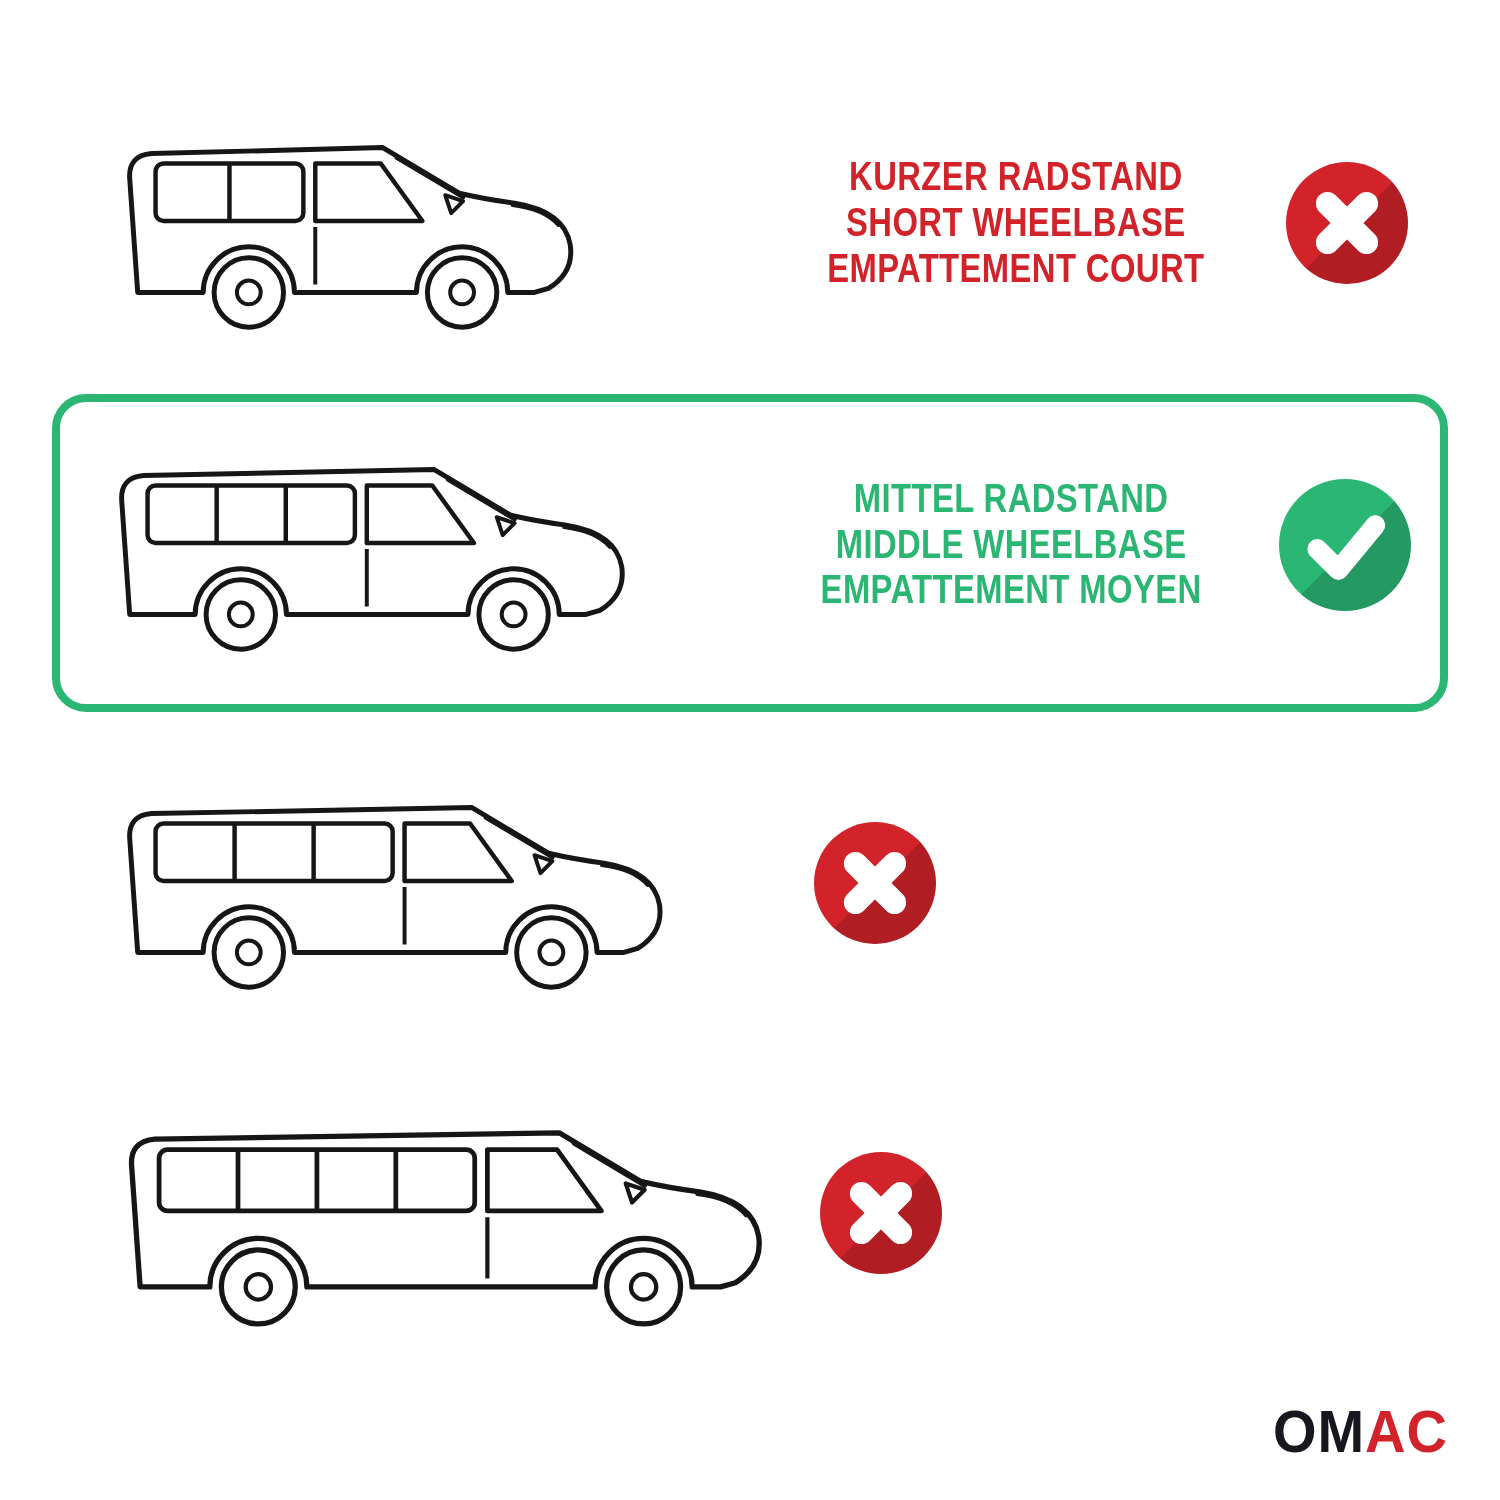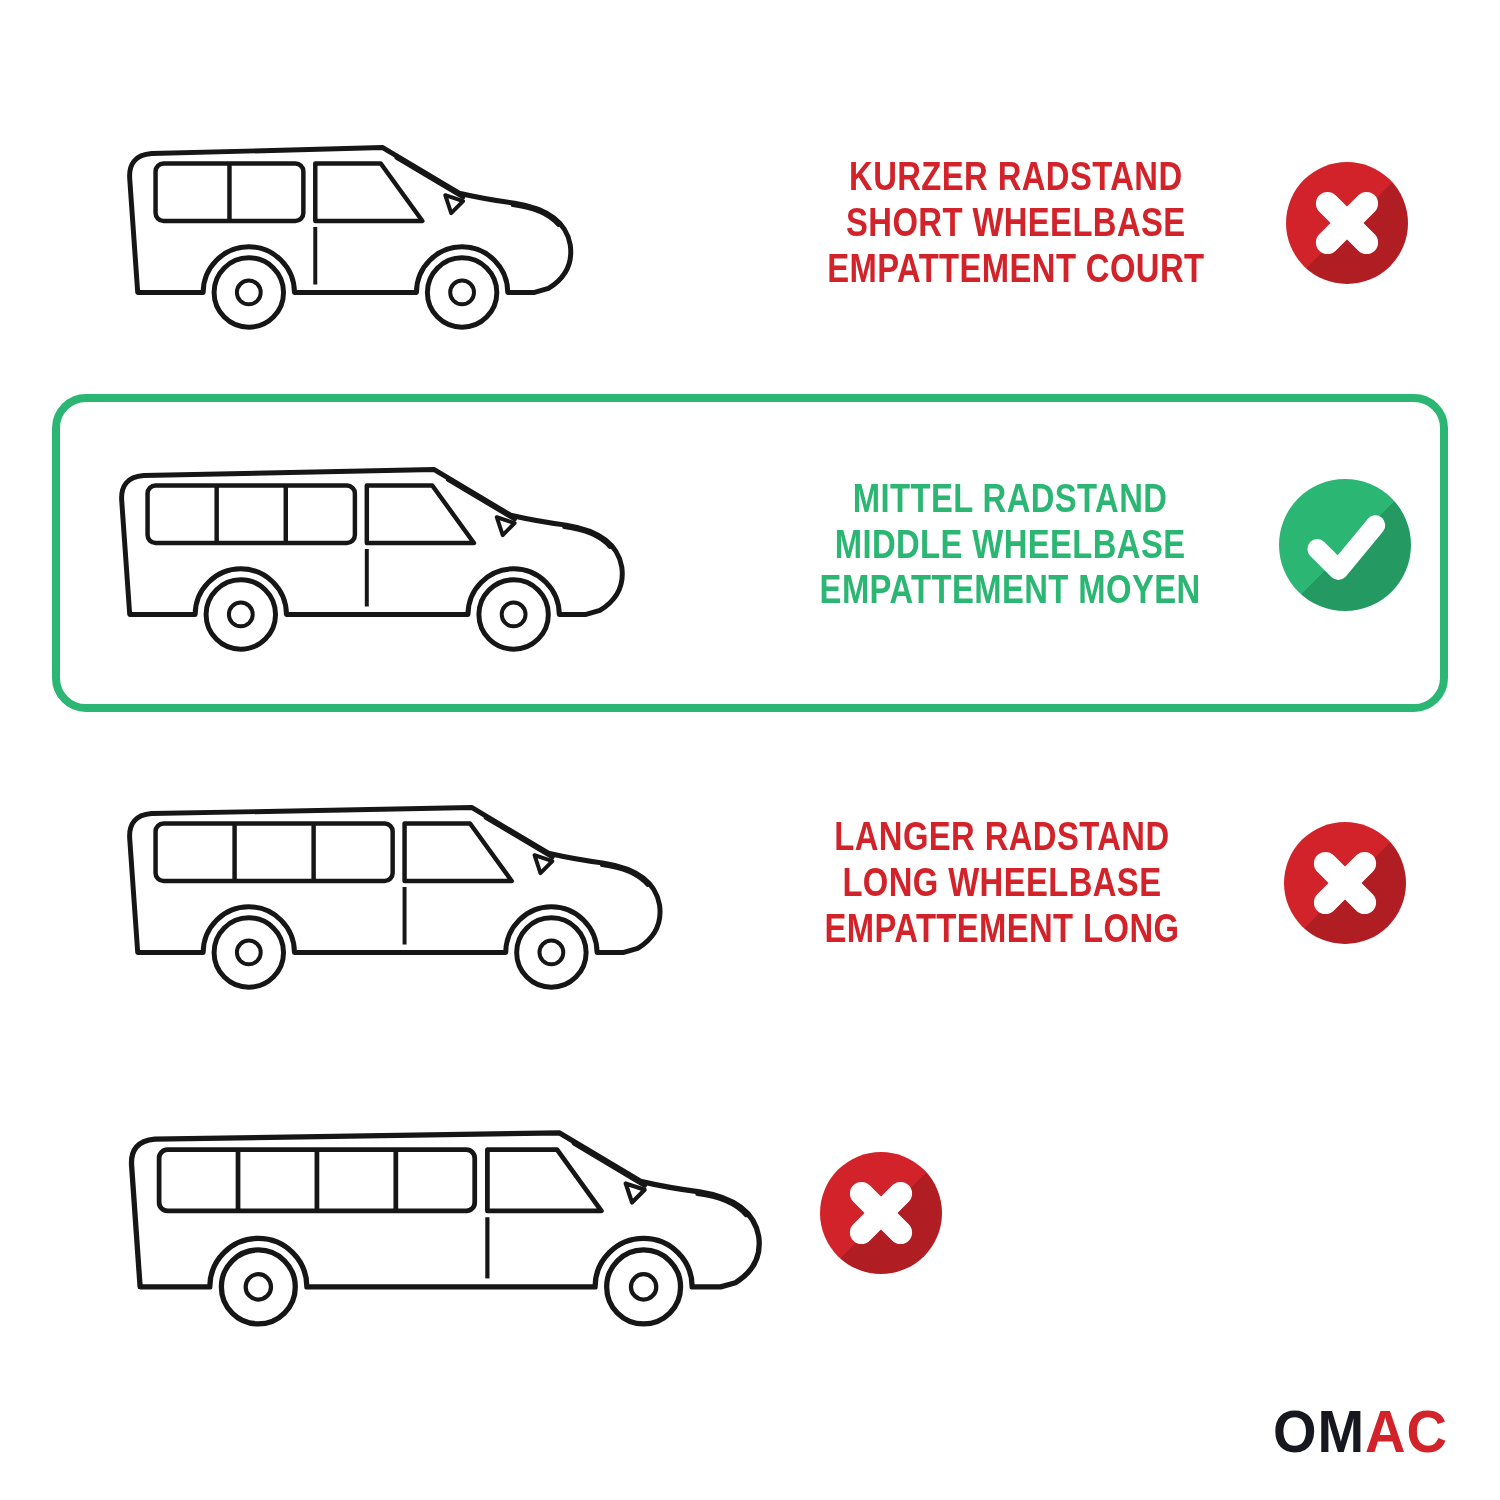--- a/index.html
+++ b/index.html
@@ -33,20 +33,21 @@
     align-items:center;
     justify-content:flex-start;
   }
   .van{display:block;height:250px;width:auto;}
   .van *{stroke:var(--line);fill:none;}
   .row-4 .van{height:266px;}
   .label{
     flex:1;
     display:flex;
     align-items:center;
+    justify-content:center;
   }
   .label-inner{
     transform:scaleX(.8);
     text-align:center;
     font-weight:bold;
     font-size:41px;
     line-height:1.12;
     letter-spacing:.5px;
     white-space:nowrap;
   }
@@ -177,27 +178,20 @@
             <path d="M307,66 L373,66 L415,124 L307,124 Z" stroke-width="4.5" stroke-linejoin="round"></path>
             <line x1="389" y1="60" x2="456" y2="100" stroke-width="4.5" stroke-linecap="round"></line>
             <path d="M438,98 L456,104 L444,116 Z" stroke-width="4" stroke-linejoin="round"></path>
             <line x1="307" y1="130" x2="307" y2="188" stroke-width="4"></line>
             <path d="M506,108 Q538,112 552,128" stroke-width="4" stroke-linecap="round"></path>
             <circle cx="150" cy="196" r="35" stroke-width="5"></circle>
             <circle cx="150" cy="196" r="12" stroke-width="4"></circle>
             <circle cx="455" cy="196" r="35" stroke-width="5"></circle>
             <circle cx="455" cy="196" r="12" stroke-width="4"></circle>
           </svg>
-      </div>
-      <div class="label">
-        <div class="label-inner red-text">
-          <span class="line">LANGER RADSTAND</span>
-          <span class="line">LONG WHEELBASE</span>
-          <span class="line">EMPATTEMENT LONG</span>
-        </div>
       </div>
       <div class="badge-wrap">
         <div class="badge red-bg">
           <svg class="glyph" viewBox="0 0 100 100">
             <g class="stroke" stroke-width="19" stroke-linecap="round" fill="none">
               <line x1="34" y1="34" x2="66" y2="66"></line>
               <line x1="66" y1="34" x2="34" y2="66"></line>
             </g>
           </svg>
         </div>

